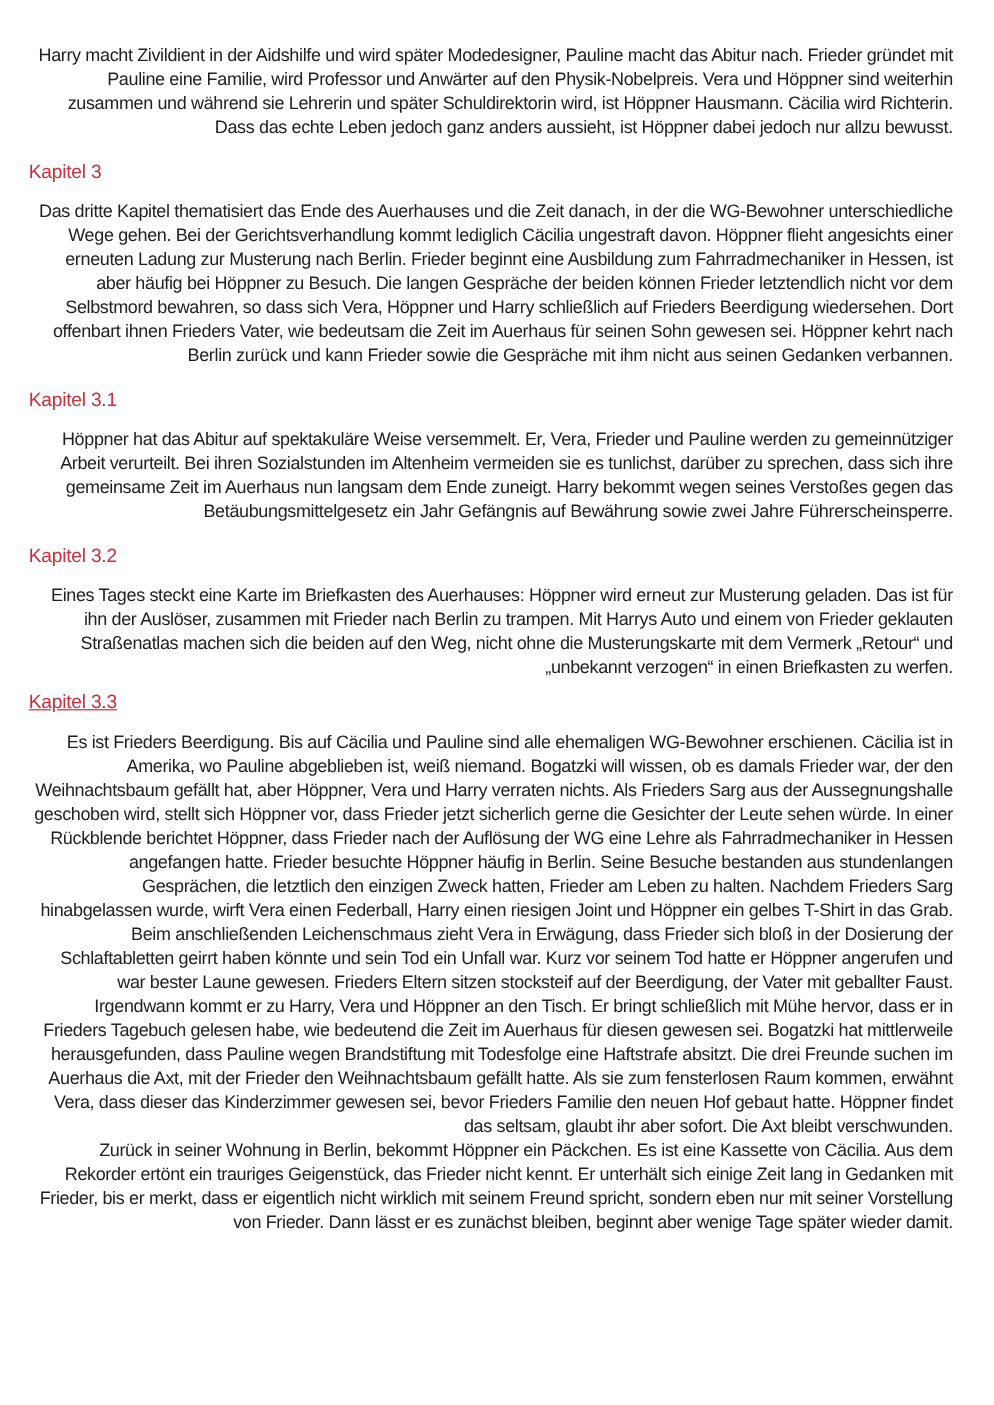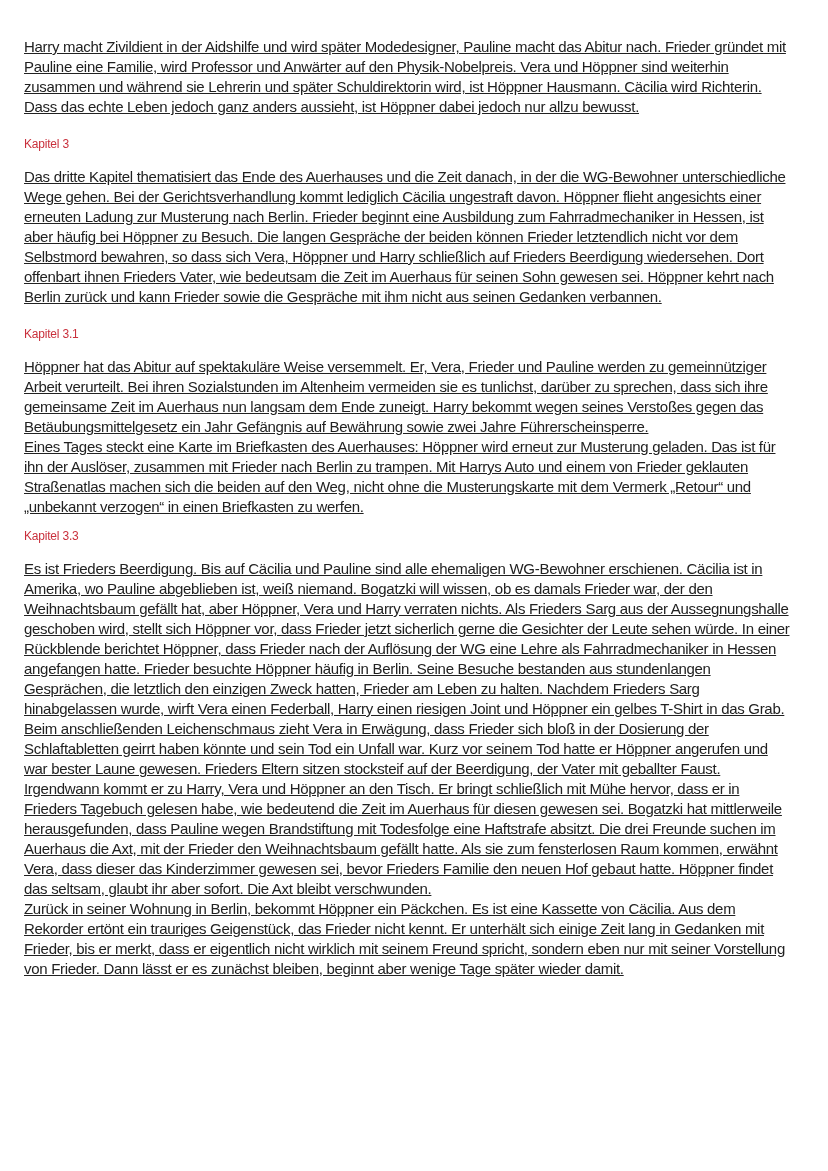--- a/index.html
+++ b/index.html
@@ -17,33 +17,33 @@
     width: 828px;
     padding: 37px 34px 40px 24px;
     color: #212121;
   }
   .body-text {
     margin: 0;
     font-size: 15px;
     line-height: 20px;
     letter-spacing: -0.3px;
     color: #212121;
-    text-align: left;
-    text-decoration: underline;
+    text-align: right;
   }
   .chapter-heading {
     margin: 15px 0 11px 0;
-    font-size: 12px;
+    font-size: 16px;
     line-height: 24px;
     font-weight: 400;
     letter-spacing: -0.2px;
     color: var(--accent, #c9303c);
   }
   .chapter-heading.tight {
     margin-top: 7px;
+    text-decoration: underline;
   }
   .chapter-heading.loose {
     margin-top: 24px;
   }
   .chapter-heading.looser {
     margin-top: 28px;
   }
 </style>
 </head>
 <body>
@@ -56,20 +56,21 @@
     <h2 class="chapter-heading">Kapitel 3</h2>
     <p class="body-text">Das dritte Kapitel thematisiert das Ende des Auerhauses und die Zeit danach, in der die WG-Bewohner unterschiedliche Wege gehen. Bei der Gerichtsverhandlung kommt lediglich Cäcilia ungestraft davon. Höppner flieht angesichts einer erneuten Ladung zur Musterung nach Berlin. Frieder beginnt eine Ausbildung zum Fahrradmechaniker in Hessen, ist aber häufig bei Höppner zu Besuch. Die langen Gespräche der beiden können Frieder letztendlich nicht vor dem Selbstmord bewahren, so dass sich Vera, Höppner und Harry schließlich auf Frieders Beerdigung wiedersehen. Dort offenbart ihnen Frieders Vater, wie bedeutsam die Zeit im Auerhaus für seinen Sohn gewesen sei. Höppner kehrt nach Berlin zurück und kann Frieder sowie die Gespräche mit ihm nicht aus seinen Gedanken verbannen.</p>
   </section>
 
   <section>
     <h2 class="chapter-heading">Kapitel 3.1</h2>
     <p class="body-text">Höppner hat das Abitur auf spektakuläre Weise versemmelt. Er, Vera, Frieder und Pauline werden zu gemeinnütziger Arbeit verurteilt. Bei ihren Sozialstunden im Altenheim vermeiden sie es tunlichst, darüber zu sprechen, dass sich ihre gemeinsame Zeit im Auerhaus nun langsam dem Ende zuneigt. Harry bekommt wegen seines Verstoßes gegen das Betäubungsmittelgesetz ein Jahr Gefängnis auf Bewährung sowie zwei Jahre Führerscheinsperre.</p>
   </section>
 
   <section>
+    <h2 class="chapter-heading">Kapitel 3.2</h2>
     <p class="body-text">Eines Tages steckt eine Karte im Briefkasten des Auerhauses: Höppner wird erneut zur Musterung geladen. Das ist für ihn der Auslöser, zusammen mit Frieder nach Berlin zu trampen. Mit Harrys Auto und einem von Frieder geklauten Straßenatlas machen sich die beiden auf den Weg, nicht ohne die Musterungskarte mit dem Vermerk „Retour“ und „unbekannt verzogen“ in einen Briefkasten zu werfen.</p>
   </section>
 
   <section>
     <h2 class="chapter-heading tight">Kapitel 3.3</h2>
     <p class="body-text">Es ist Frieders Beerdigung. Bis auf Cäcilia und Pauline sind alle ehemaligen WG-Bewohner erschienen. Cäcilia ist in Amerika, wo Pauline abgeblieben ist, weiß niemand. Bogatzki will wissen, ob es damals Frieder war, der den Weihnachtsbaum gefällt hat, aber Höppner, Vera und Harry verraten nichts. Als Frieders Sarg aus der Aussegnungshalle geschoben wird, stellt sich Höppner vor, dass Frieder jetzt sicherlich gerne die Gesichter der Leute sehen würde. In einer Rückblende berichtet Höppner, dass Frieder nach der Auflösung der WG eine Lehre als Fahrradmechaniker in Hessen angefangen hatte. Frieder besuchte Höppner häufig in Berlin. Seine Besuche bestanden aus stundenlangen Gesprächen, die letztlich den einzigen Zweck hatten, Frieder am Leben zu halten. Nachdem Frieders Sarg hinabgelassen wurde, wirft Vera einen Federball, Harry einen riesigen Joint und Höppner ein gelbes T-Shirt in das Grab.</p>
   </section>
 
   <section>
     <p class="body-text">Beim anschließenden Leichenschmaus zieht Vera in Erwägung, dass Frieder sich bloß in der Dosierung der Schlaftabletten geirrt haben könnte und sein Tod ein Unfall war. Kurz vor seinem Tod hatte er Höppner angerufen und war bester Laune gewesen. Frieders Eltern sitzen stocksteif auf der Beerdigung, der Vater mit geballter Faust. Irgendwann kommt er zu Harry, Vera und Höppner an den Tisch. Er bringt schließlich mit Mühe hervor, dass er in Frieders Tagebuch gelesen habe, wie bedeutend die Zeit im Auerhaus für diesen gewesen sei. Bogatzki hat mittlerweile herausgefunden, dass Pauline wegen Brandstiftung mit Todesfolge eine Haftstrafe absitzt. Die drei Freunde suchen im Auerhaus die Axt, mit der Frieder den Weihnachtsbaum gefällt hatte. Als sie zum fensterlosen Raum kommen, erwähnt Vera, dass dieser das Kinderzimmer gewesen sei, bevor Frieders Familie den neuen Hof gebaut hatte. Höppner findet das seltsam, glaubt ihr aber sofort. Die Axt bleibt verschwunden.</p>

